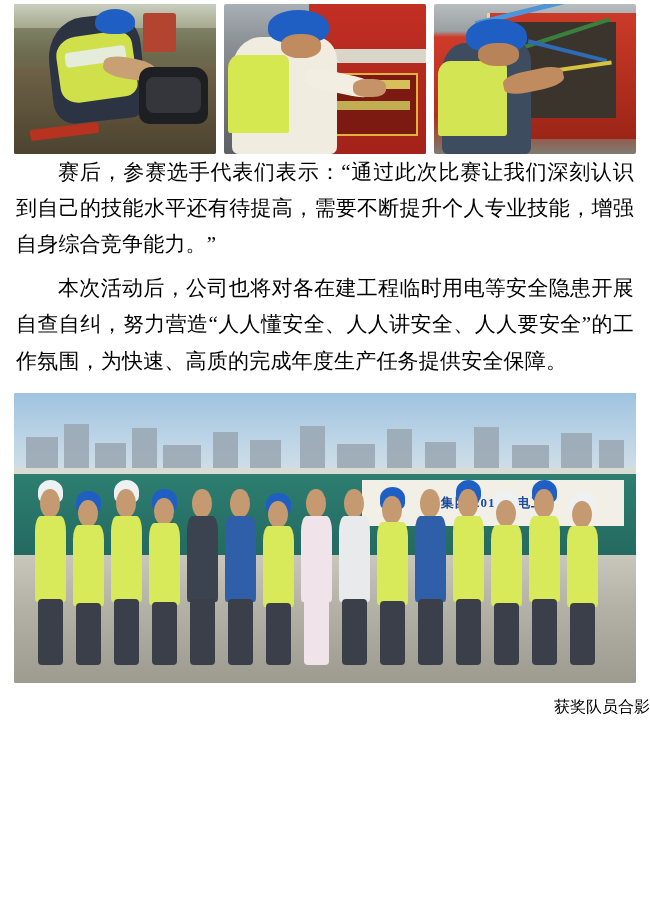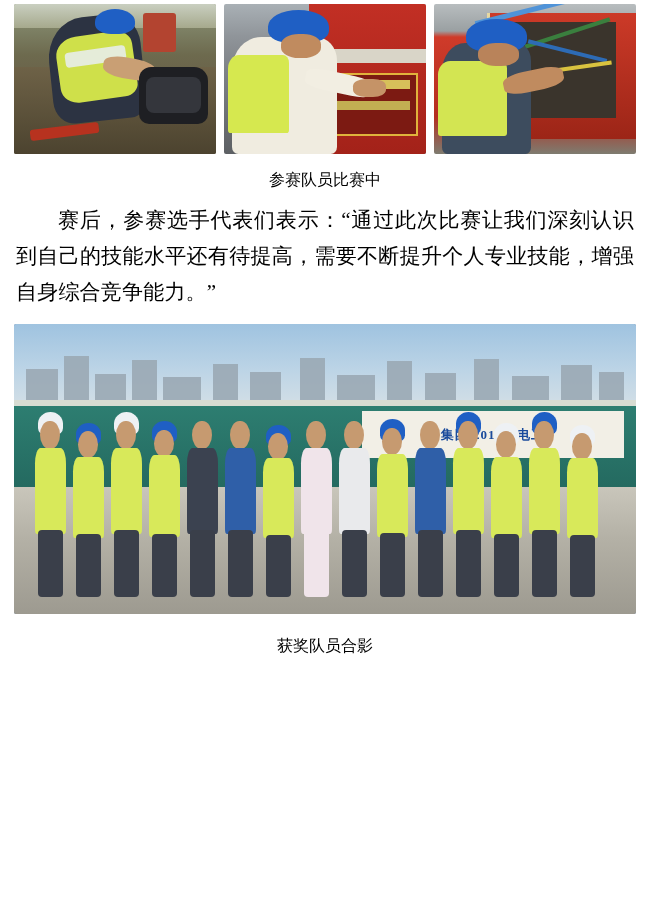--- a/index.html
+++ b/index.html
@@ -127,23 +127,23 @@
   .vest-y .torso { background:#d8e95a; }
   .blue-hat .hat { background:#1f5fc4; }
   .white-hat .hat { background:#eef1f4; }
   .plain-b .torso { background:#2f5fa8; }
   .plain-w .torso { background:#e9eaec; }
   .plain-d .torso { background:#3b4250; }
   .dress .torso { background:#f0e4ea; }
   .dress .legs { background:#f0e4ea; }
 
   .bottom-caption {
-    text-align: center;
+    text-align: right;
     font-size: 16px;
-    margin-top: 22px;
+    margin-top: 14px;
     padding-bottom: 10px;
   }
 </style>
 </head>
 <body>
 
 <div class="page">
 
   <div class="photo-strip">
     <div class="photo ph1">
@@ -177,24 +177,24 @@
         <div class="wire3"></div>
       <div class="pipe"></div>
       <div class="body"></div>
         <div class="vest"></div>
       <div class="helmet"></div>
         <div class="face"></div>
         <div class="arm"></div>
     </div>
   </div>
 
-  <div class="caption">参赛队员比赛中</div>
 
   <div class="body-text">
     <p>赛后，参赛选手代表们表示：“通过此次比赛让我们深刻认识到自己的技能水平还有待提高，需要不断提升个人专业技能，增强自身综合竞争能力。”</p>
+    <p>本次活动后，公司也将对各在建工程临时用电等安全隐患开展自查自纠，努力营造“人人懂安全、人人讲安全、人人要安全”的工作氛围，为快速、高质的完成年度生产任务提供安全保障。</p>
   </div>
 
   <div class="group-photo-wrap">
     <div class="group-photo">
       <div class="gp-sky"></div>
       <div class="gp-city">
         <span style="left:2%;width:5%;height:70%"></span>
         <span style="left:8%;width:4%;height:95%"></span>
         <span style="left:13%;width:5%;height:60%"></span>
         <span style="left:19%;width:4%;height:88%"></span>

